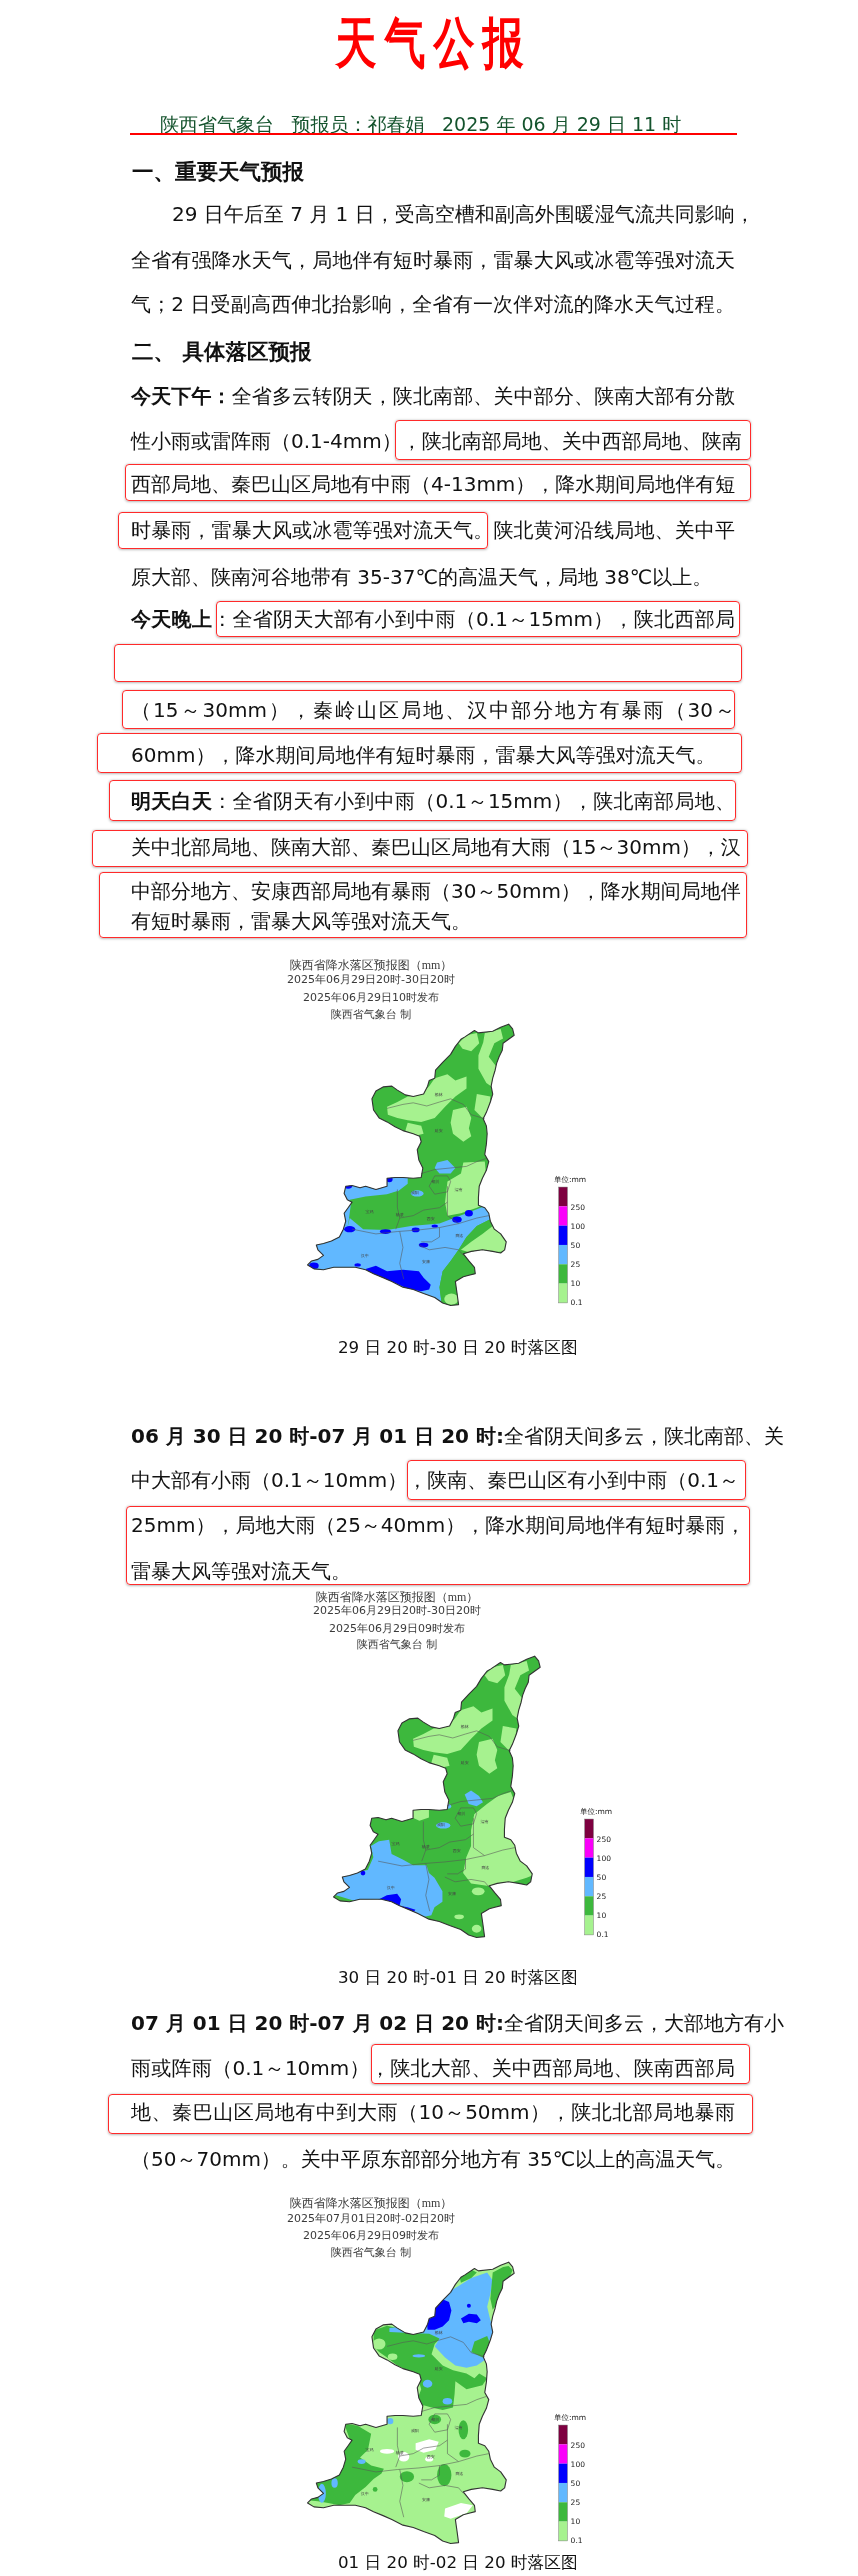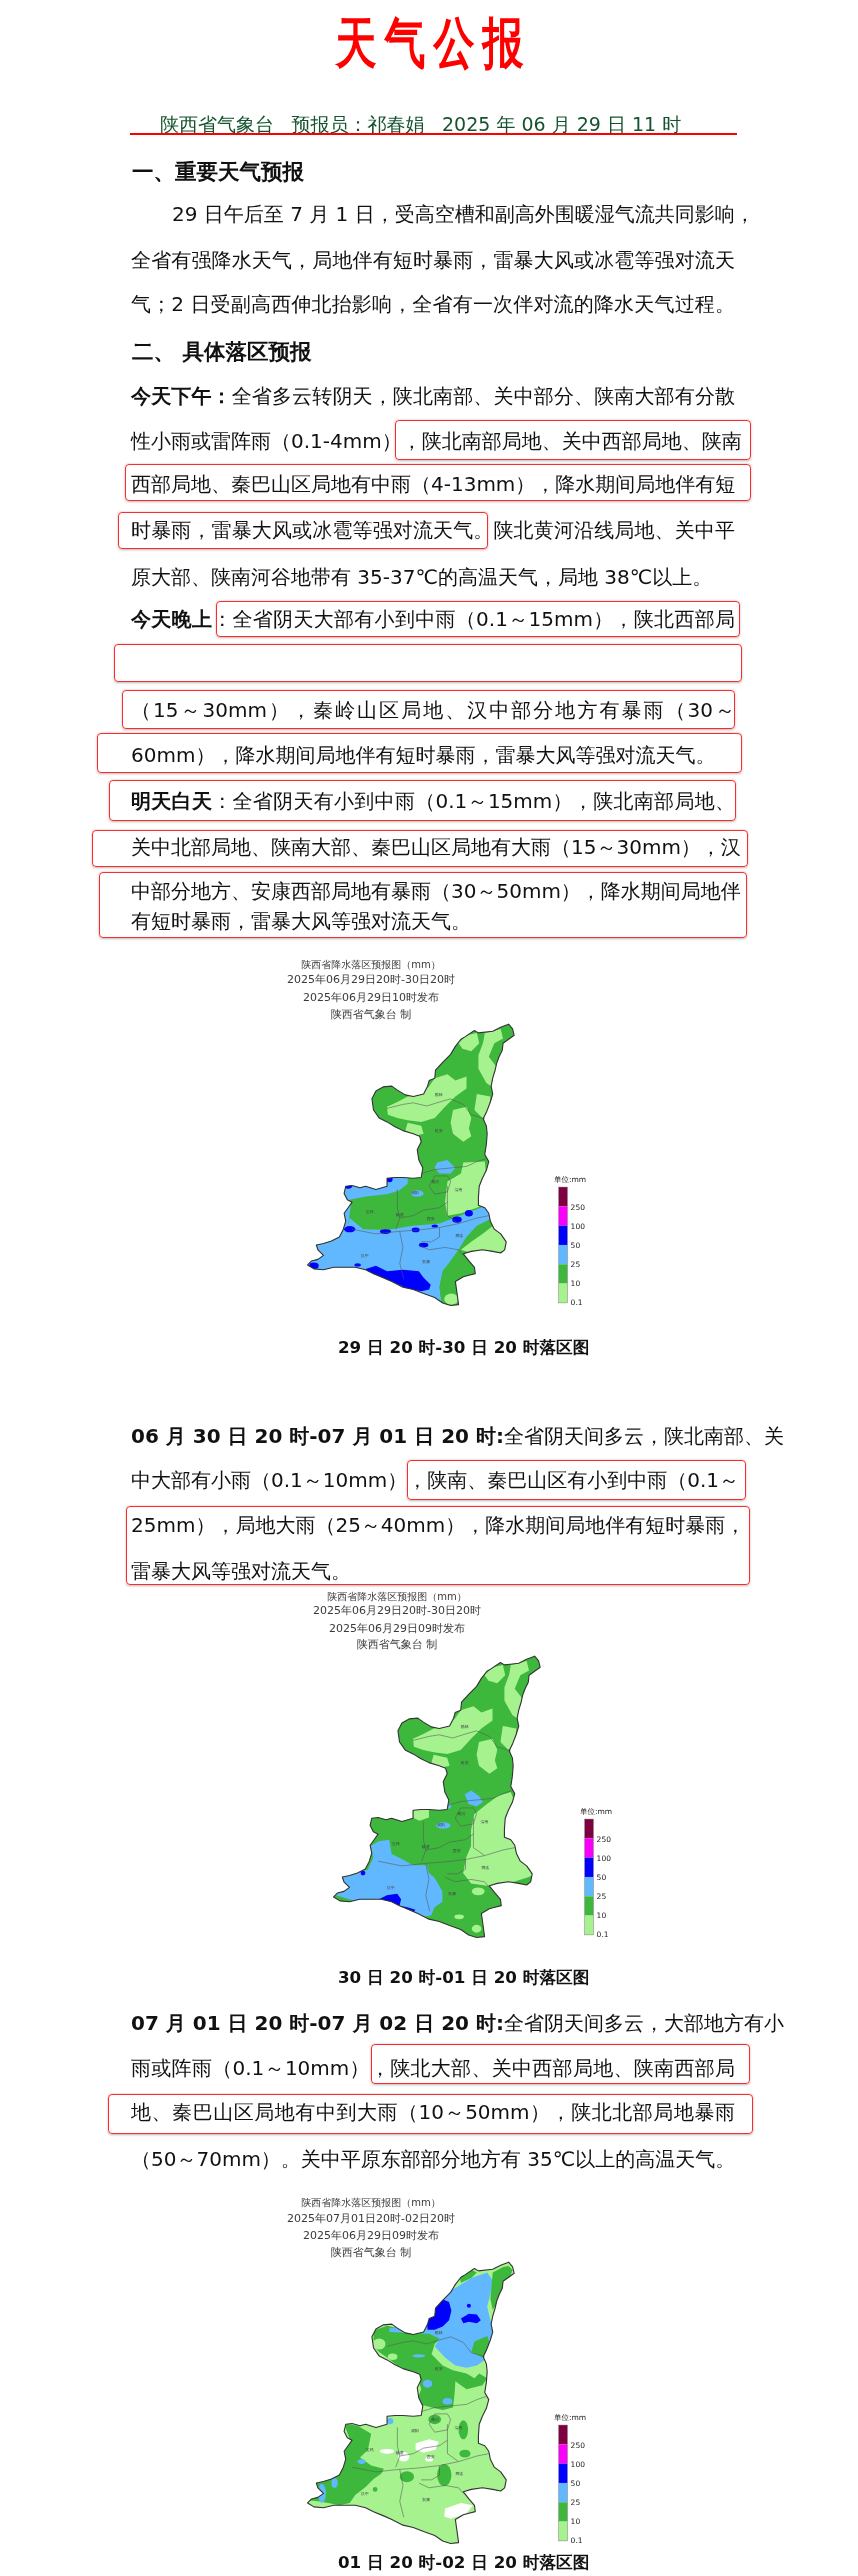--- a/index.html
+++ b/index.html
@@ -14,22 +14,22 @@
   .rule { position:absolute; left:130px; top:133px; width:607px; height:2.4px; background:#ff0000; }
   .h { position:absolute; left:132px; height:29px; line-height:29px; font-size:21.5px; font-weight:bold; white-space:nowrap; }
   .ln { position:absolute; left:131px; width:604px; height:29px; line-height:29px; font-size:20px; white-space:nowrap; }
   .ln.full { text-align:justify; text-align-last:justify; }
   .ln.ind { left:172px; width:563px; }
   .b { font-weight:bold; }
   .hlbox { position:absolute; border:1.6px solid #ff2a2a; border-radius:4px; box-sizing:border-box;
            box-shadow:0 0.8px 2.4px rgba(0,0,0,0.28); pointer-events:none; }
   .mt { position:absolute; width:238px; text-align:center; font-size:11px; line-height:16px; height:16px;
         color:#3a3a3a; white-space:nowrap; }
-  .mt.first { font-size:10px; }
-  .cap { position:absolute; left:338px; width:238px; text-align:left; font-size:16.7px; font-weight:bold;
+  .mt.first { font-size:12px;font-family:Liberation Serif, serif; }
+  .cap { position:absolute; left:338px; width:238px; text-align:left; font-size:16.7px; font-weight:normal;
          line-height:22px; height:22px; white-space:nowrap; }
   svg.map { position:absolute; overflow:visible; }
   .z0 { fill:#a6f28f; } .z1 { fill:#3db83d; } .z2 { fill:#61b8ff; } .z3 { fill:#0000fe; } .zw { fill:#ffffff; }
 </style>
 </head>
 <body>
 
 <svg width="0" height="0" style="position:absolute" aria-hidden="true">
   <defs>
     <clipPath id="clip-sx">

